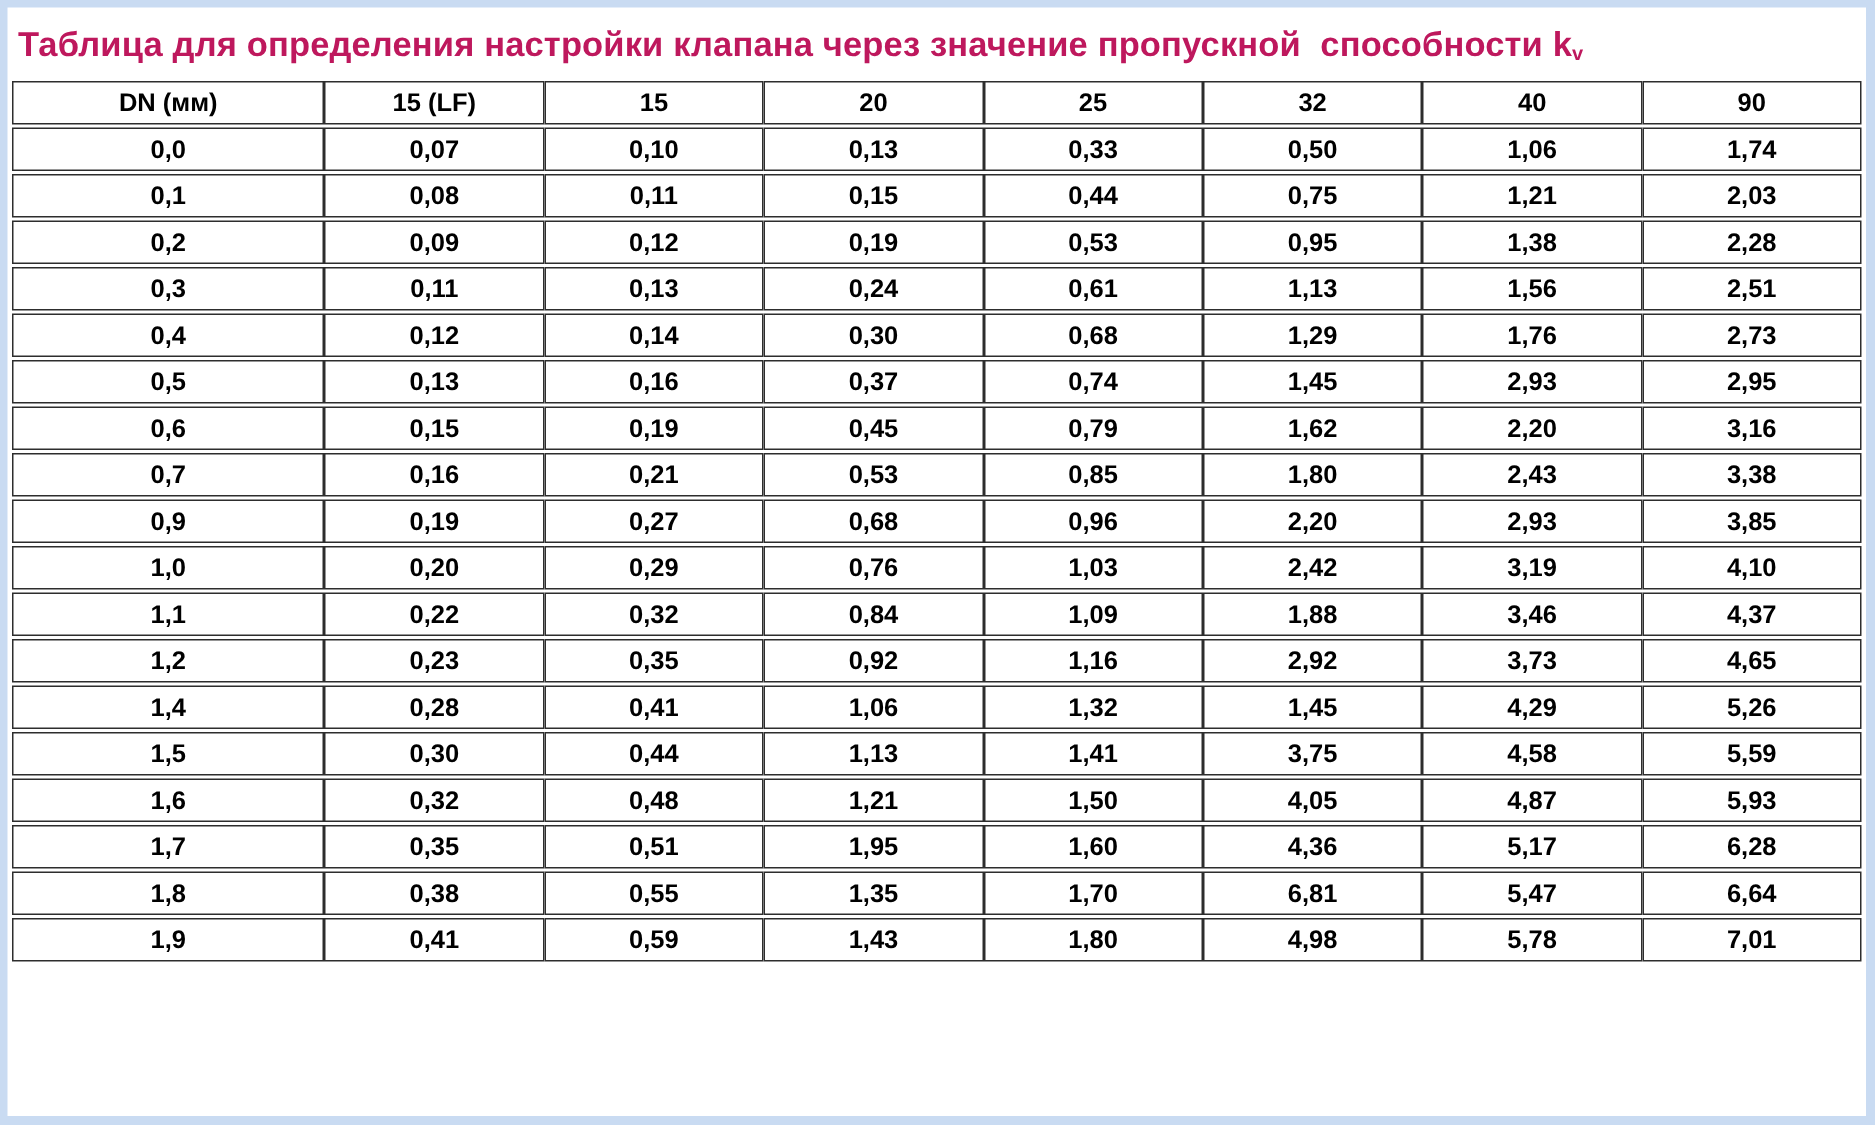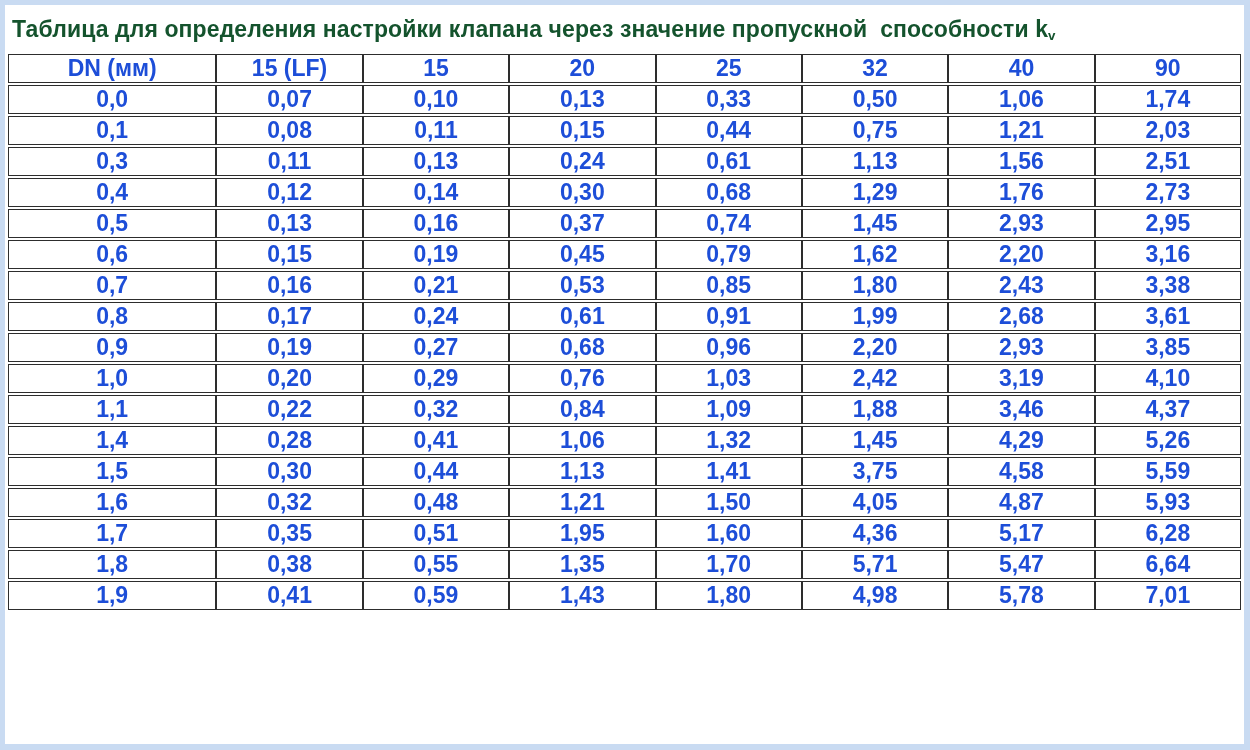--- a/index.html
+++ b/index.html
@@ -13,38 +13,38 @@
   }
   .page {
     background: #ffffff;
     width: 100%; height: 100%;
     box-sizing: border-box;
     padding: 0 3px;
   }
   .doc-title {
     font-size: 23px;
     font-weight: 700;
-    color: #14532d;
+    color: #be185d;
     padding: 11px 4px 9px 4px;
     white-space: pre-wrap;
     letter-spacing: 0.1px;
   }
   .doc-title sub {
     font-size: 0.58em;
     vertical-align: baseline;
     position: relative; top: 0.25em;
   }
   table.kv-table {
     width: 100%;
     table-layout: fixed;
     border-collapse: separate;
     border-spacing: 0 2px;       
-    font-size: 23px;
+    font-size: 17px;
     font-weight: 700;
-    color: #1d4ed8;
+    color: #000000;
   }
   .kv-table col.c-dn { width: 16.9%; }
   .kv-table td, .kv-table th {
     border: 1px solid #2d2d2d;
     background: #ffffff;
     text-align: center;
     vertical-align: middle;
     height: 27px;
     padding: 0 2px;
     font-weight: 700;
@@ -106,20 +106,30 @@
           <td>0,1</td>
           <td>0,08</td>
           <td>0,11</td>
           <td>0,15</td>
           <td>0,44</td>
           <td>0,75</td>
           <td>1,21</td>
           <td>2,03</td>
         </tr>
         <tr>
+          <td>0,2</td>
+          <td>0,09</td>
+          <td>0,12</td>
+          <td>0,19</td>
+          <td>0,53</td>
+          <td>0,95</td>
+          <td>1,38</td>
+          <td>2,28</td>
+        </tr>
+        <tr>
           <td>0,3</td>
           <td>0,11</td>
           <td>0,13</td>
           <td>0,24</td>
           <td>0,61</td>
           <td>1,13</td>
           <td>1,56</td>
           <td>2,51</td>
         </tr>
         <tr>
@@ -156,30 +166,20 @@
           <td>0,7</td>
           <td>0,16</td>
           <td>0,21</td>
           <td>0,53</td>
           <td>0,85</td>
           <td>1,80</td>
           <td>2,43</td>
           <td>3,38</td>
         </tr>
         <tr>
-          <td>0,8</td>
-          <td>0,17</td>
-          <td>0,24</td>
-          <td>0,61</td>
-          <td>0,91</td>
-          <td>1,99</td>
-          <td>2,68</td>
-          <td>3,61</td>
-        </tr>
-        <tr>
           <td>0,9</td>
           <td>0,19</td>
           <td>0,27</td>
           <td>0,68</td>
           <td>0,96</td>
           <td>2,20</td>
           <td>2,93</td>
           <td>3,85</td>
         </tr>
         <tr>
@@ -196,20 +196,30 @@
           <td>1,1</td>
           <td>0,22</td>
           <td>0,32</td>
           <td>0,84</td>
           <td>1,09</td>
           <td>1,88</td>
           <td>3,46</td>
           <td>4,37</td>
         </tr>
         <tr>
+          <td>1,2</td>
+          <td>0,23</td>
+          <td>0,35</td>
+          <td>0,92</td>
+          <td>1,16</td>
+          <td>2,92</td>
+          <td>3,73</td>
+          <td>4,65</td>
+        </tr>
+        <tr>
           <td>1,4</td>
           <td>0,28</td>
           <td>0,41</td>
           <td>1,06</td>
           <td>1,32</td>
           <td>1,45</td>
           <td>4,29</td>
           <td>5,26</td>
         </tr>
         <tr>
@@ -241,21 +251,21 @@
           <td>4,36</td>
           <td>5,17</td>
           <td>6,28</td>
         </tr>
         <tr>
           <td>1,8</td>
           <td>0,38</td>
           <td>0,55</td>
           <td>1,35</td>
           <td>1,70</td>
-          <td>5,71</td>
+          <td>6,81</td>
           <td>5,47</td>
           <td>6,64</td>
         </tr>
         <tr>
           <td>1,9</td>
           <td>0,41</td>
           <td>0,59</td>
           <td>1,43</td>
           <td>1,80</td>
           <td>4,98</td>

